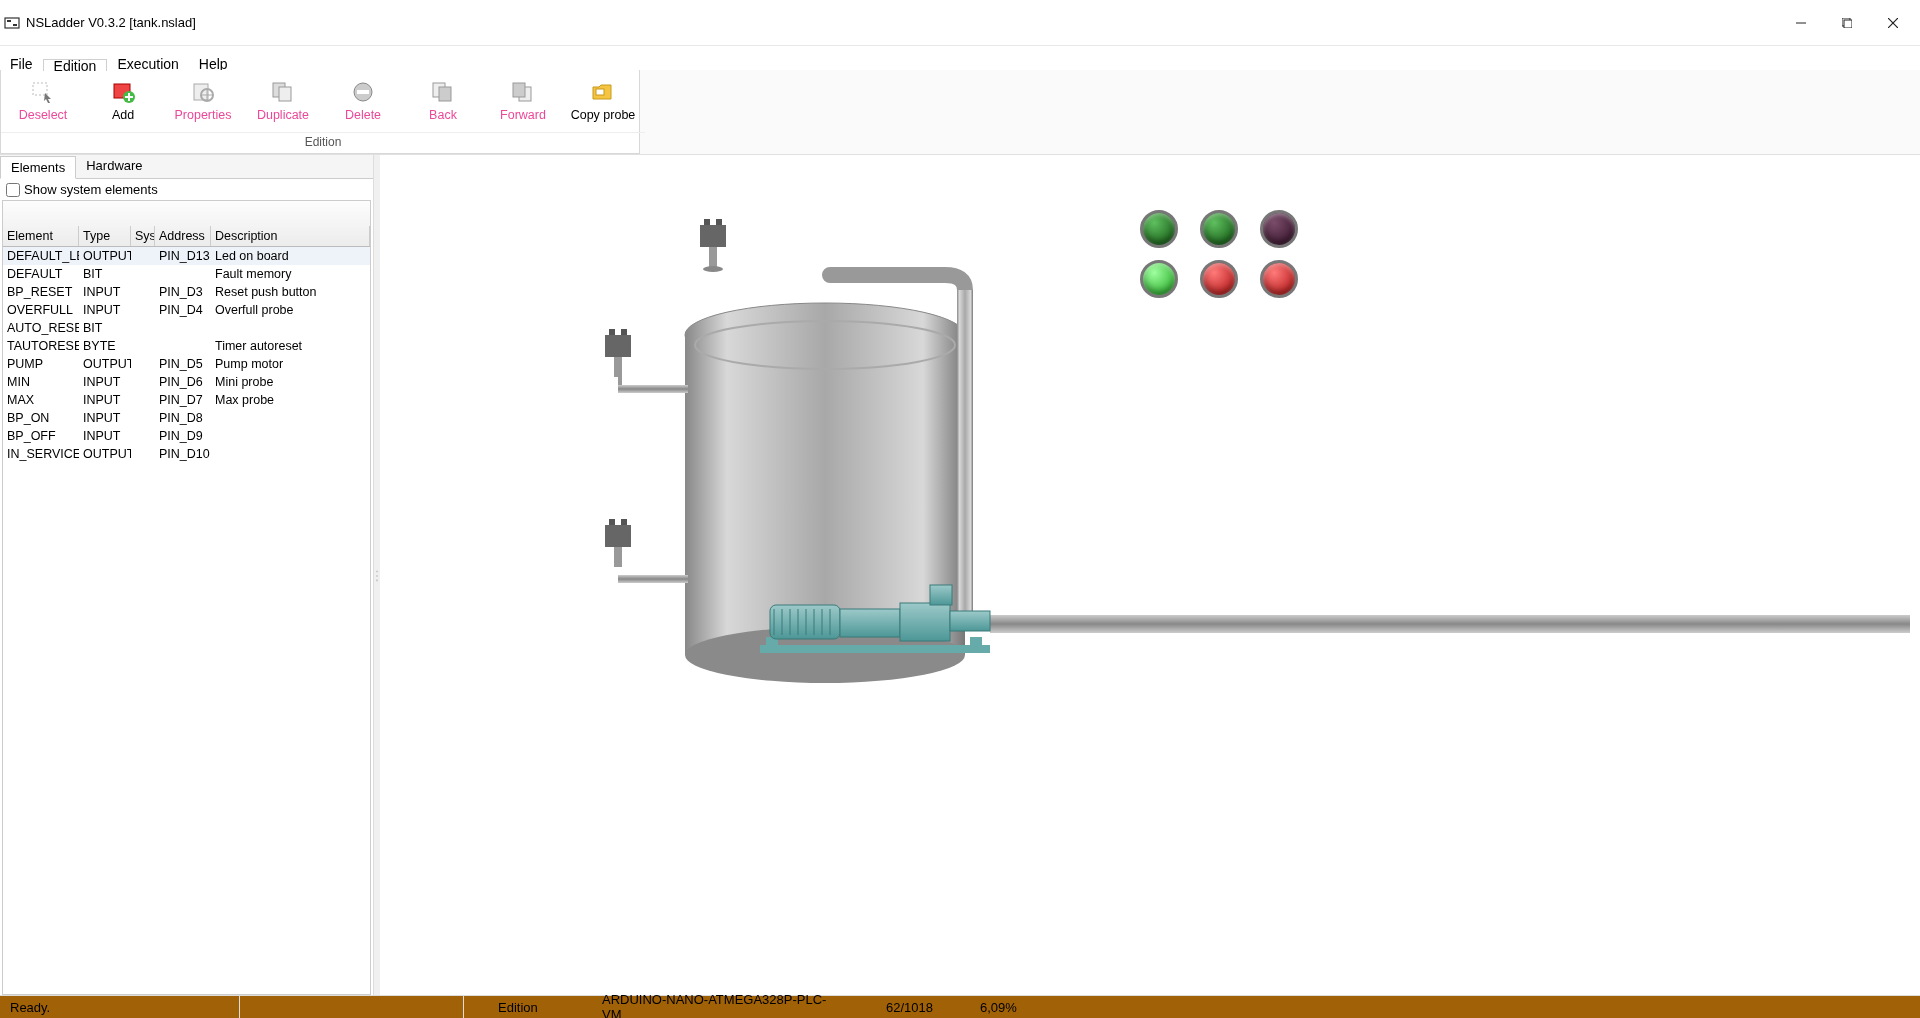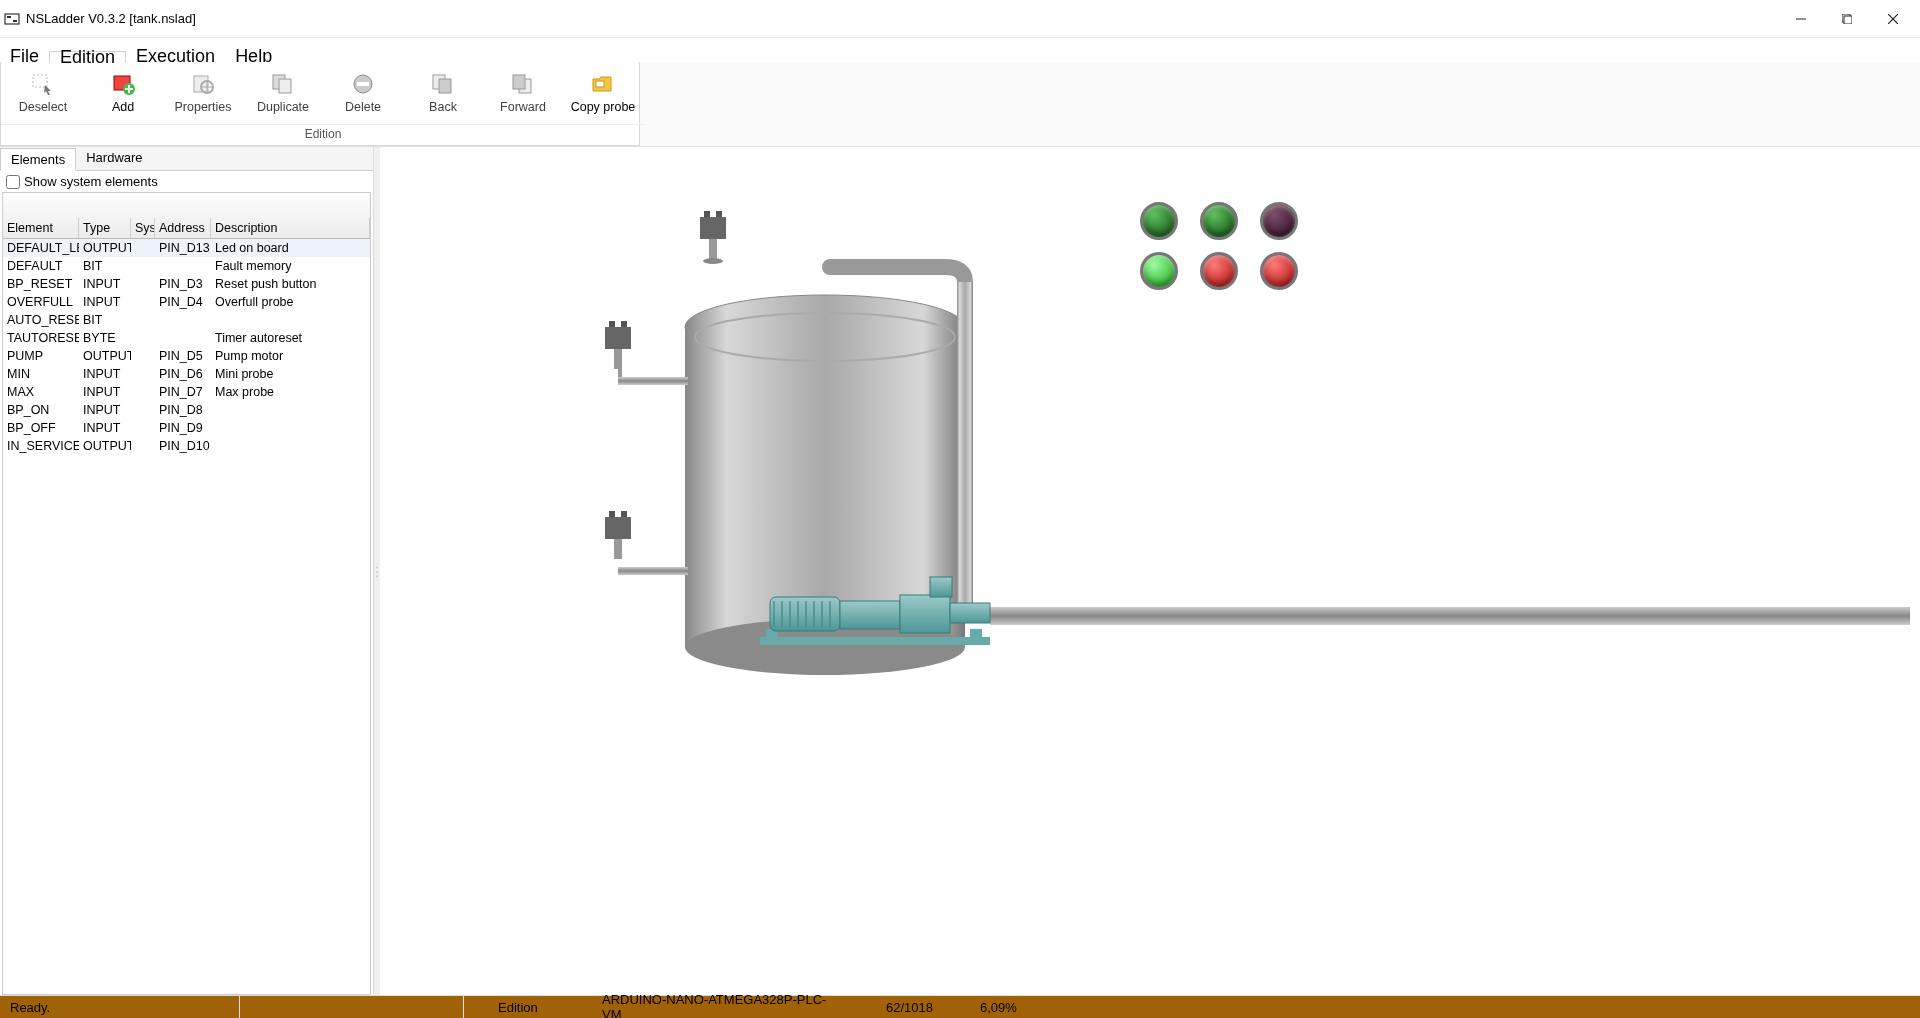--- a/index.html
+++ b/index.html
@@ -1,36 +1,36 @@
 <!DOCTYPE html>
 <html><head>
 <meta charset="utf-8">
 <style>
 * { box-sizing: border-box; margin: 0; padding: 0; font-family: "Segoe UI", Tahoma, sans-serif; font-size: 13px; }
 body { background: #fff; width: 1920px; height: 1018px; overflow: hidden; display: flex; flex-direction: column; }
 
 
-.titlebar { height: 38px; background: #fff; display: flex; align-items: center; padding: 0 4px; border-bottom: 1px solid #e8e8e8; }
+.titlebar { height: 46px; background: #fff; display: flex; align-items: center; padding: 0 4px; border-bottom: 1px solid #e8e8e8; }
 .titlebar .app-icon { width: 16px; height: 16px; margin-right: 6px; }
 .titlebar .title-text { flex: 0 0 auto; font-size: 13px; }
 .titlebar .spacer { flex: 1; }
 .win-btn { width: 46px; height: 30px; display: flex; align-items: center; justify-content: center; color: #222; }
 
 
 .menubar { height: 24px; display: flex; align-items: stretch; }
-.menubar .menu-item { padding: 3px 10px; display: flex; align-items: center; font-size: 18px; margin-top: 12px; }
+.menubar .menu-item { padding: 3px 10px; display: flex; align-items: center; font-size: 14px; margin-top: 12px; }
 .menubar .menu-item.active { background: #fff; border: 1px solid #d0d0d0; border-bottom: none; position: relative; top: 1px; }
 
 
 .ribbon-wrap { border-bottom: 1px solid #e0e0e0; background: #fafafa; }
 .ribbon { display: flex; border: 1px solid #d8d8d8; border-top: none; width: 640px; background: #fff; }
 .ribbon-group { display: flex; flex-direction: column; }
 .ribbon-row { display: flex; padding: 4px 2px; }
 .ribbon-btn { width: 80px; display: flex; flex-direction: column; align-items: center; justify-content: center; padding: 6px 2px; gap: 4px; }
-.ribbon-btn.disabled { color: #404040; }
+.ribbon-btn.disabled { color: #ec4899; }
 .ribbon-btn .ico { width: 28px; height: 24px; display: flex; align-items: center; justify-content: center; }
 .ribbon-btn .lbl { font-size: 12.5px; }
 .ribbon-group-label { text-align: center; font-size: 12px; color: #555; padding: 2px 0 4px; border-top: 1px solid #eee; }
 
 
 .main { flex: 1; display: flex; min-height: 0; }
 .left-panel { width: 374px; display: flex; flex-direction: column; border-right: 1px solid #ddd; }
 .left-tabs { display: flex; border-bottom: 1px solid #ccc; background: #f5f5f5; }
 .left-tabs .tab { padding: 3px 10px; font-size: 13px; }
 .left-tabs .tab.active { background: #fff; border: 1px solid #ccc; border-bottom-color: #fff; position: relative; top: 1px; }

